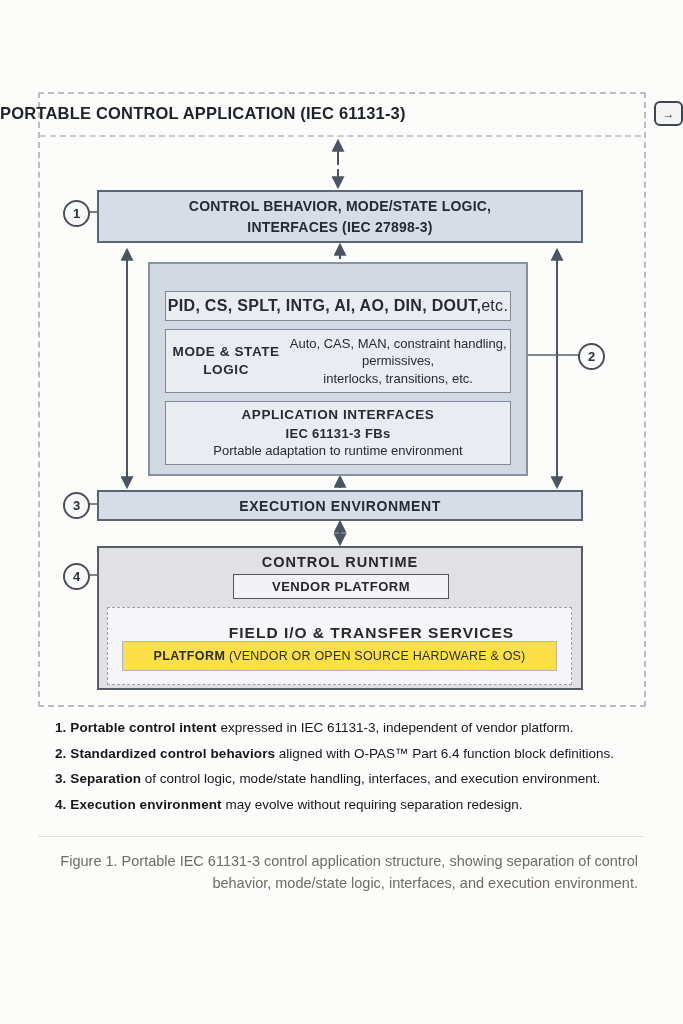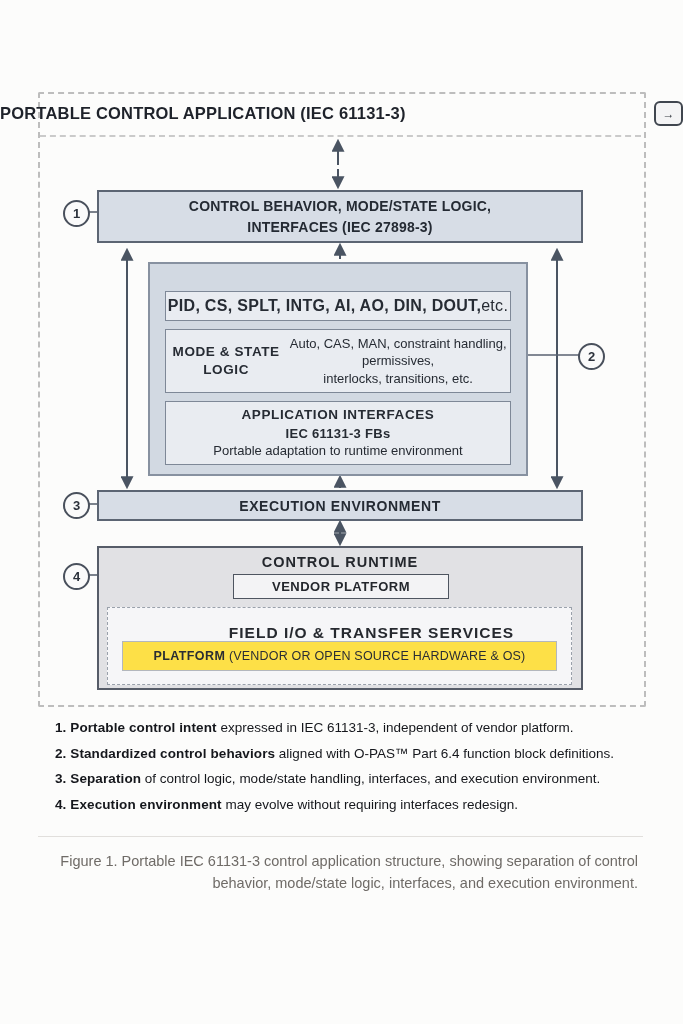--- a/index.html
+++ b/index.html
@@ -154,19 +154,19 @@
       <div class="abs center platform">
         <span><b>PLATFORM</b><span> (VENDOR OR OPEN SOURCE HARDWARE &amp; OS)</span></span>
       </div>
     </div>
   </div>
 
   <div class="abs notes">
     <div class="note"><b>1. Portable control intent</b><span> expressed in IEC 61131-3, independent of vendor platform.</span></div>
     <div class="note"><b>2. Standardized control behaviors</b><span> aligned with O-PAS™ Part 6.4 function block definitions.</span></div>
     <div class="note"><b>3. Separation</b><span> of control logic, mode/state handling, interfaces, and execution environment.</span></div>
-    <div class="note"><b>4. Execution environment</b><span> may evolve without requiring interfaces redesign.</span></div>
+    <div class="note"><b>4. Execution environment</b><span> may evolve without requiring separation redesign.</span></div>
   </div>
 
   <div class="abs divider"></div>
   <div class="abs caption">Figure 1. Portable IEC 61131-3 control application structure, showing separation of control behavior, mode/state logic, interfaces, and execution environment.</div>
 
 </div>
 
 </body></html>

